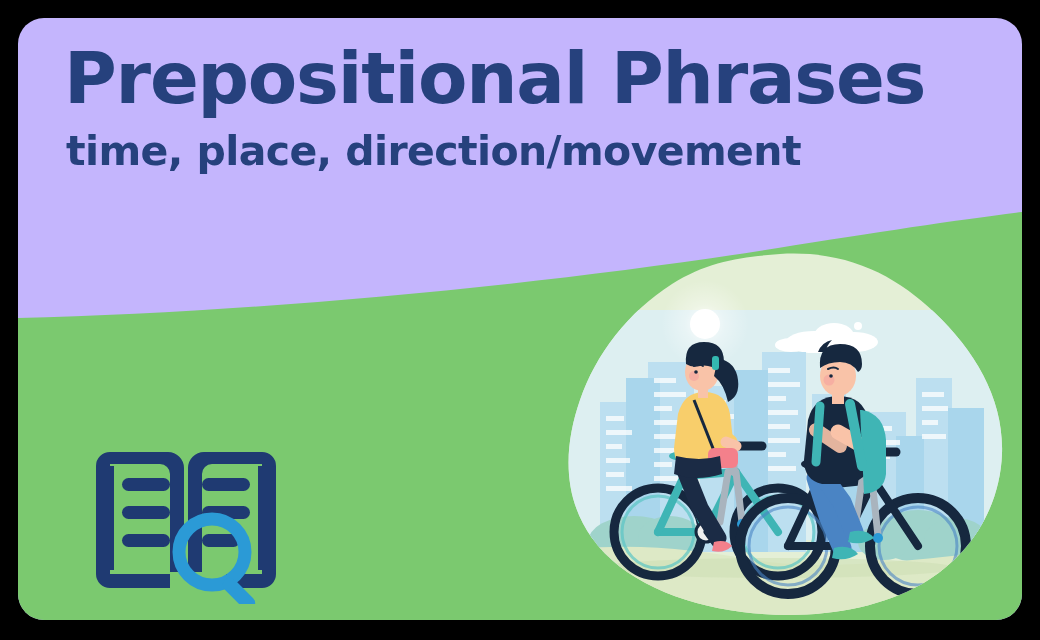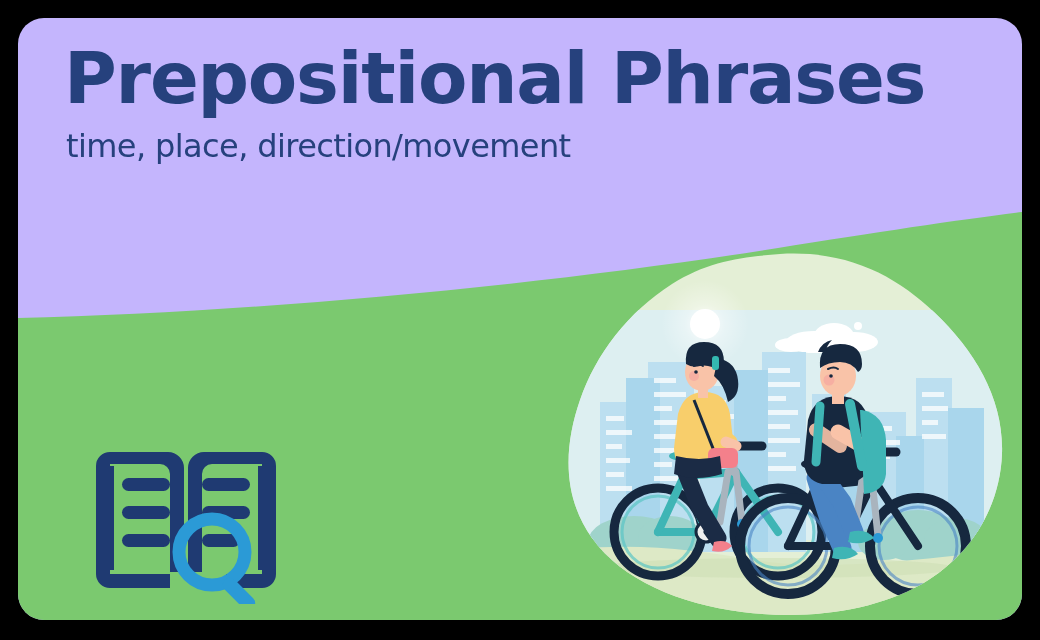--- a/index.html
+++ b/index.html
@@ -20,21 +20,21 @@
   .card .lower-band svg{display:block;width:100%;height:100%;}
 
   
   .headings{position:absolute;left:46px;top:22px;width:900px;}
   .title{
     color:#26417D;font-size:72px;line-height:1.08;font-weight:700;
     letter-spacing:-1.2px;margin:0;white-space:nowrap;
     font-family:"DejaVu Sans","Liberation Sans",sans-serif;
   }
   .subtitle{
-    color:#26417D;font-size:32px;line-height:1.15;font-weight:400;
+    color:#26417D;font-size:41px;line-height:1.15;font-weight:700;
     letter-spacing:-0.6px;margin:10px 0 8px 2px;white-space:nowrap;
     font-family:"DejaVu Sans","Liberation Sans",sans-serif;
   }
 
   
   .book-icon{position:absolute;left:78px;top:424px;width:180px;height:162px;}
   .book-icon svg{display:block;width:100%;height:100%;}
 
   
   .illus{position:absolute;left:548px;top:232px;width:440px;height:372px;}

